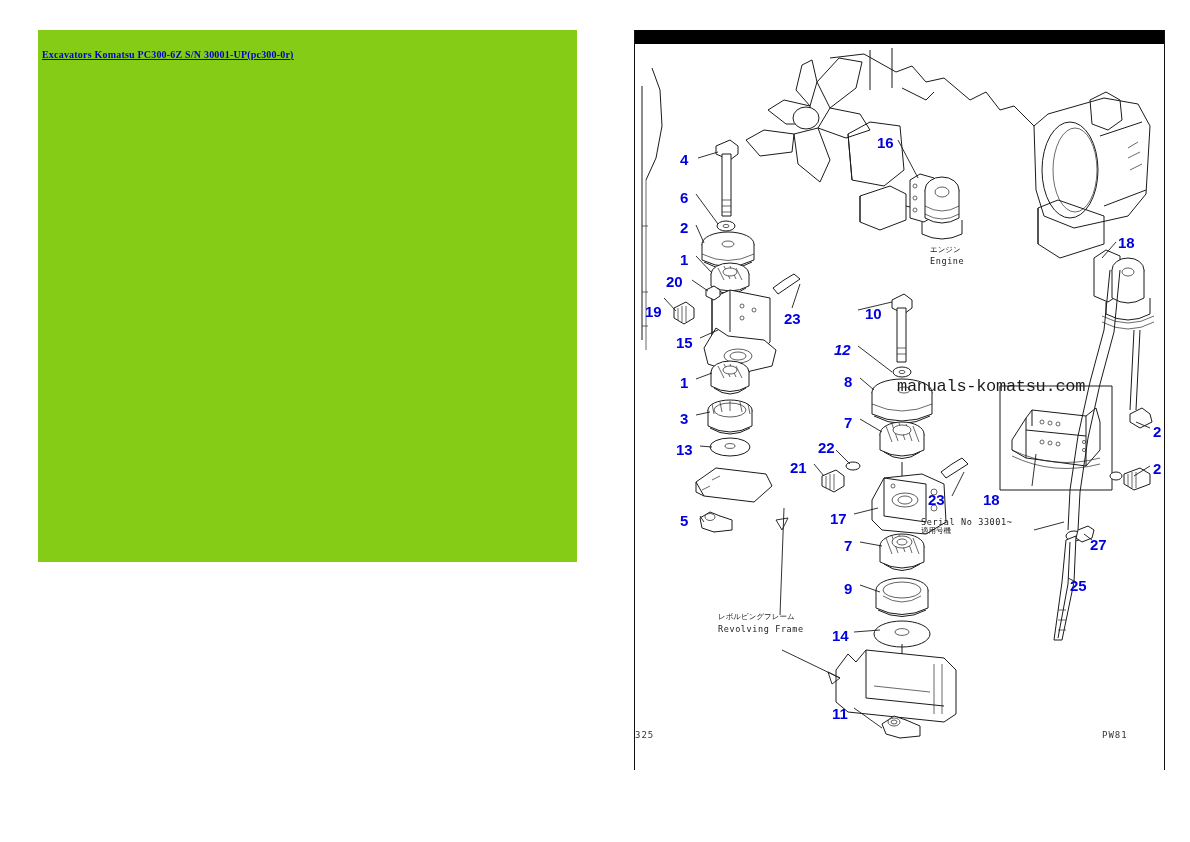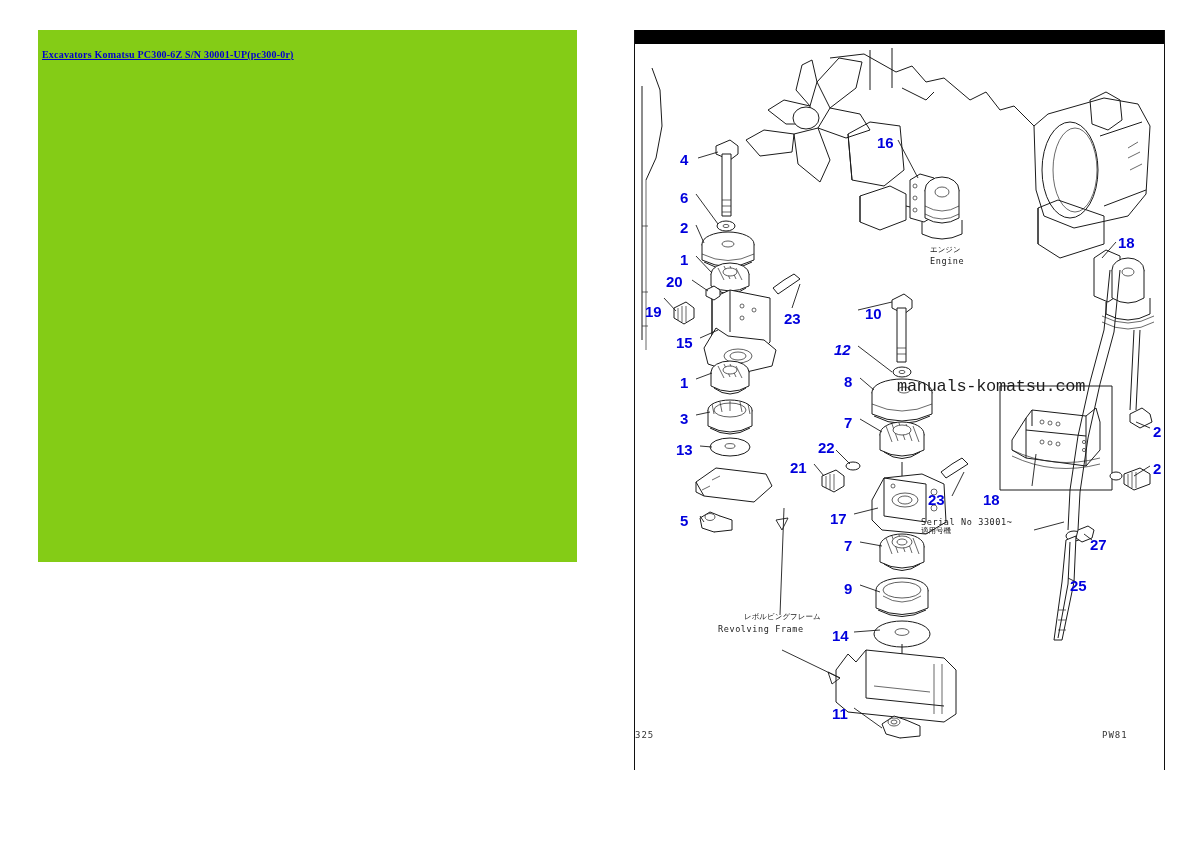--- a/index.html
+++ b/index.html
@@ -458,21 +458,21 @@
     <span class="callout" style="left:198px; top:598px;">14</span>
     <span class="callout" style="left:198px; top:676px;">11</span>
     <span class="callout" style="left:519px; top:394px;">2</span>
     <span class="callout" style="left:519px; top:431px;">2</span>
     <span class="callout" style="left:456px; top:507px;">27</span>
     <span class="callout" style="left:436px; top:548px;">25</span>
 
     <span class="jp-label" style="left:296px; top:215px;">エンジン</span>
     <span class="en-label" style="left:296px; top:226px;">Engine</span>
 
-    <span class="jp-label" style="left:84px; top:582px;margin-left:26px;">レボルビングフレーム</span>
+    <span class="jp-label" style="left:84px; top:582px;">レボルビングフレーム</span>
     <span class="en-label" style="left:84px; top:594px;">Revolving Frame</span>
 
     <span class="jp-label" style="left:287px; top:496px;">適用号機</span>
     <span class="en-label" style="left:287px; top:487px;">Serial No 33001~</span>
 
     <span id="watermark">manuals-komatsu.com</span>
 
     <span class="footer-text" style="left:1px; top:700px;">325</span>
     <span class="footer-text" style="left:460px; top:700px;padding-left:8px;">PW81</span>
   </div>

